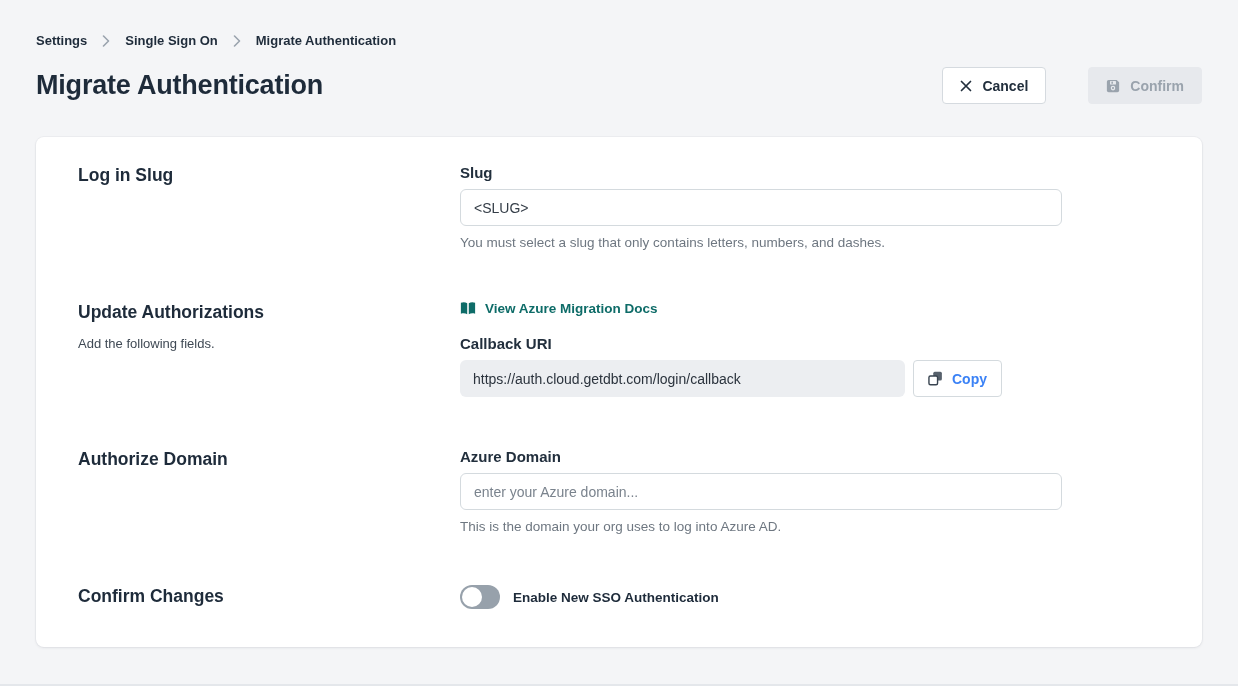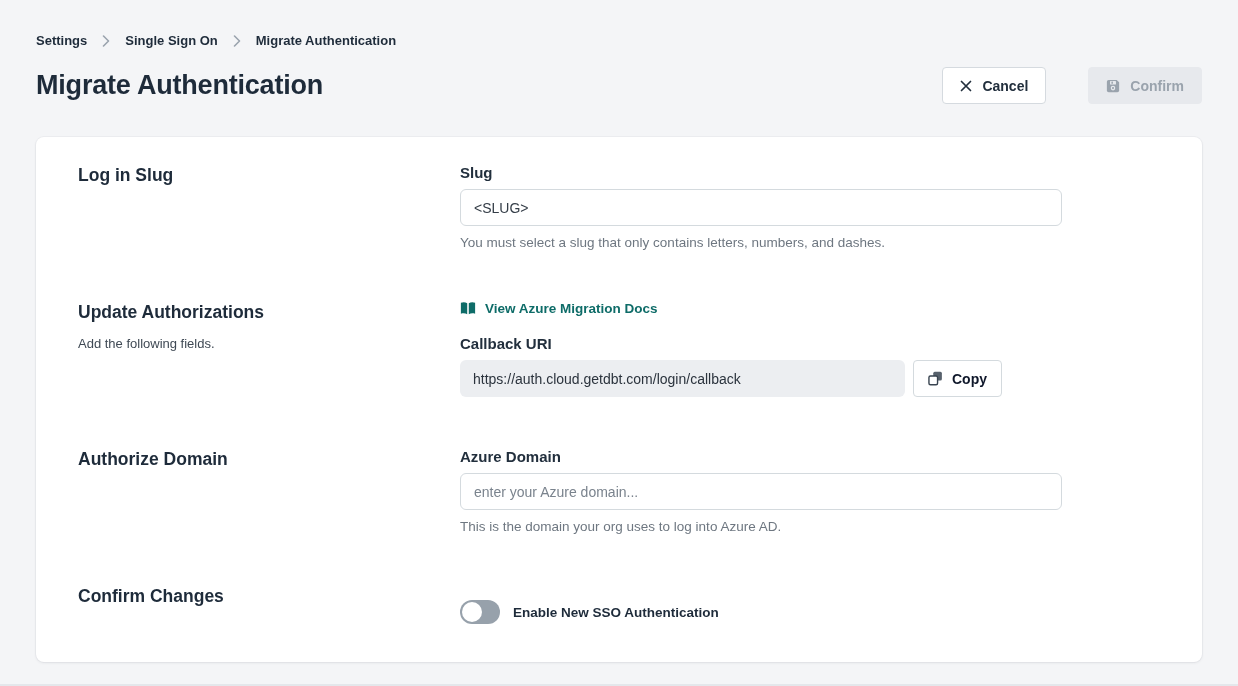--- a/index.html
+++ b/index.html
@@ -46,25 +46,25 @@
   
   .docs-link { display: inline-flex; align-items: center; gap: 9px; margin-bottom: 19px;
                color: #0e6c68; font-size: 13.5px; font-weight: 700; cursor: pointer; text-decoration: none; }
 
   
   .copy-row { display: flex; gap: 8px; width: 542px; }
   .readonly-field { flex: 1; height: 37px; background: #eceef1; border-radius: 6px;
                     display: flex; align-items: center; padding: 0 13px; font-size: 14px; color: #2b333d; }
   .btn-copy { display: inline-flex; align-items: center; gap: 9px; height: 37px; padding: 0 14px;
               background: #fff; border: 1px solid #d4dade; border-radius: 4px;
-              font-size: 14px; font-weight: 600; color: #0f172a; cursor: pointer;
+              font-size: 14px; font-weight: 600; color: #3b82f6; cursor: pointer;
               font-family: "Liberation Sans", sans-serif; }
 
   
-  .toggle-row { display: flex; align-items: center; margin-top: 15px; }
+  .toggle-row { display: flex; align-items: center; margin-top: 0; }
   .toggle { width: 40px; height: 24px; border-radius: 12px; background: #97a1ab; position: relative;
             cursor: pointer; flex: 0 0 auto; }
   .toggle-knob { position: absolute; left: 2px; top: 2px; width: 20px; height: 20px;
                  border-radius: 50%; background: #ffffff; }
   .toggle-label { font-size: 13.5px; font-weight: 700; color: #1e2b3a; margin-left: 13px; }
 
   .bottom-edge { position: absolute; left: 0; bottom: 0; width: 100%; height: 2px; background: #e4e7eb; }
 </style>
 </head>
 <body>

